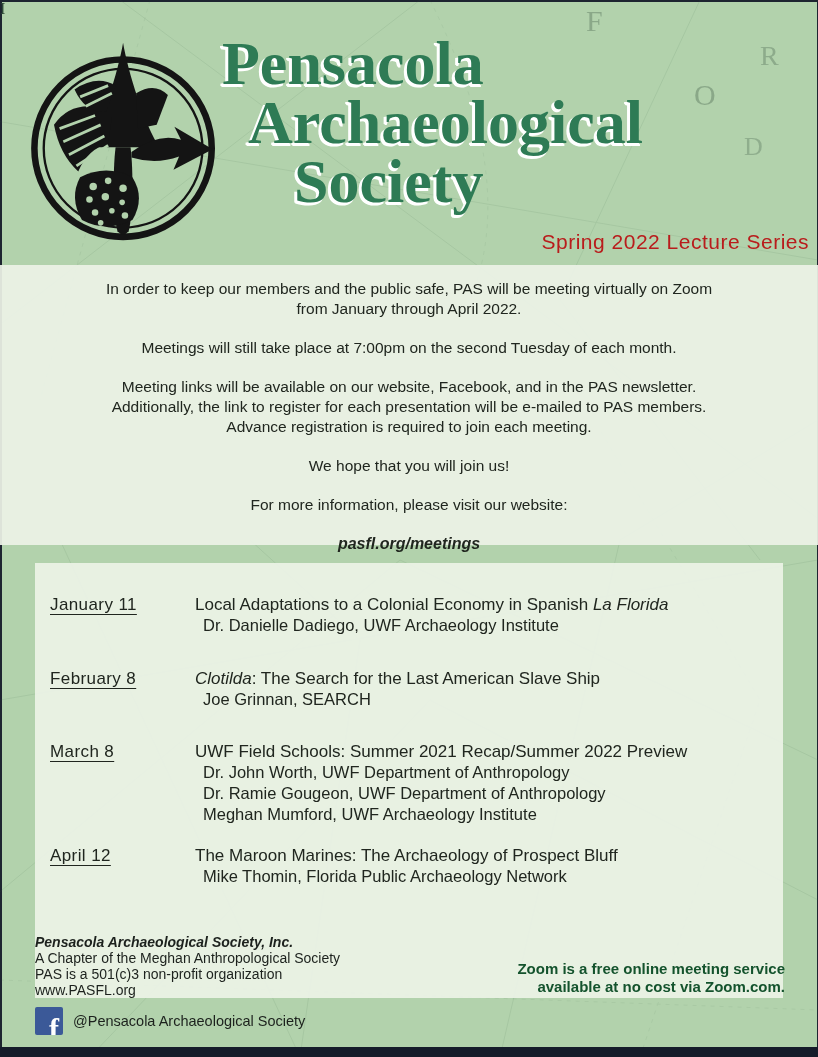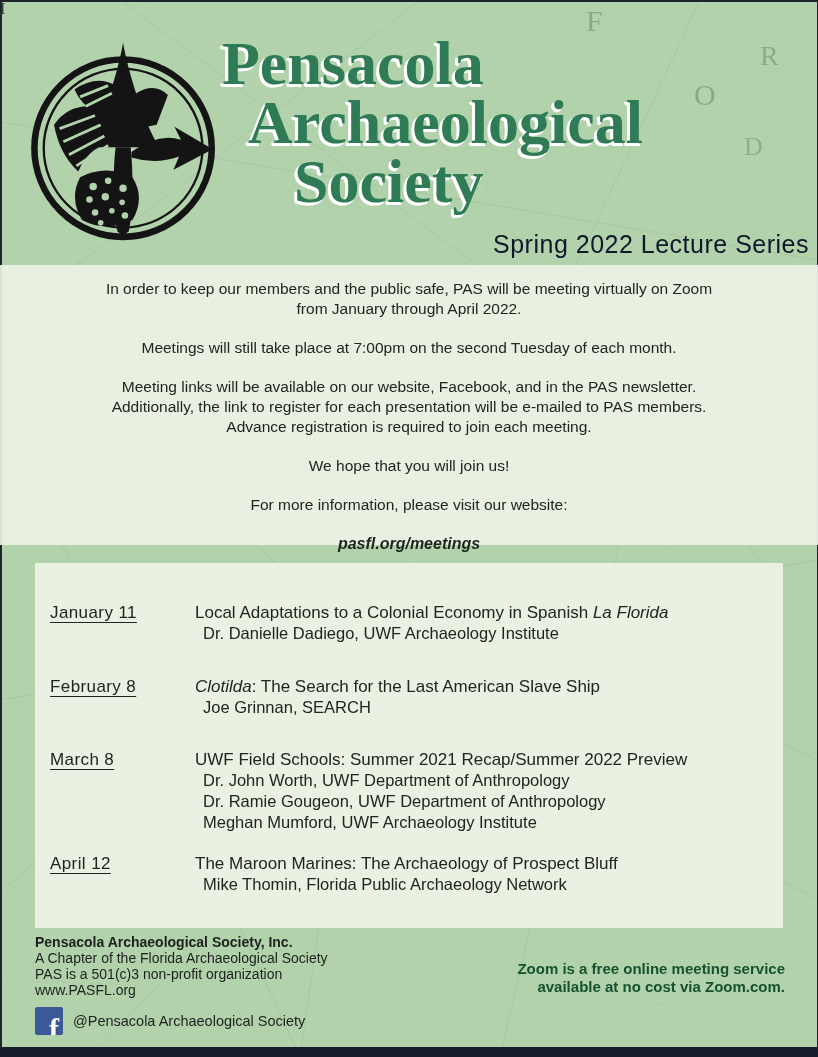--- a/index.html
+++ b/index.html
@@ -24,40 +24,40 @@
   .map-letter:nth-child(1){left:12px;top:-10px;font-size:34px;opacity:.65;font-weight:bold;}
   .map-letter:nth-child(2){left:586px;top:4px;font-size:30px;opacity:.30;}
   .map-letter:nth-child(3){left:694px;top:78px;font-size:30px;opacity:.30;}
   .map-letter:nth-child(4){left:760px;top:40px;font-size:28px;opacity:.28;}
   .map-letter:nth-child(5){left:744px;top:132px;font-size:26px;opacity:.26;}
   
   .header{position:relative;height:265px;z-index:2;}
   .intro{position:relative;height:280px;z-index:2;background:rgba(236,242,230,.93);
     text-align:center;box-sizing:border-box;padding-top:14px;}
   .schedule{position:relative;height:383px;z-index:2;box-sizing:border-box;padding:18px 35px 0 35px;}
-  .panel{background:rgba(235,242,229,.94);height:365px;box-sizing:border-box;
-    padding:39px 20px 0 15px;}
+  .panel{background:rgba(235,242,229,.94);height:435px;box-sizing:border-box;
+    padding:31px 20px 0 15px;}
   .flyer-footer{position:relative;height:119px;z-index:2;}
   .bottom-bar{position:relative;height:10px;background:#151c2a;z-index:2;}
   
   .logo{position:absolute;left:26px;top:38px;}
   .title-block{position:absolute;left:222px;top:34px;}
   .title-line{
     font-family:"Liberation Serif","DejaVu Serif",serif;
     font-weight:bold;
     font-size:62px;line-height:59px;
     color:#2e7b55;
     text-shadow:-3px 2px 0 #ffffff,-2px 3px 0 #ffffff;
     white-space:nowrap;
   }
   .title-line:nth-child(2){margin-left:26px;}
   .title-line:nth-child(3){margin-left:72px;}
   .subtitle{
     position:absolute;right:9px;top:230px;
-    font-size:25px;color:#0f172a;letter-spacing:.5px;
+    font-size:21px;color:#b91c1c;letter-spacing:.5px;
     white-space:nowrap;
   }
   
   .intro-block{margin:0 0 19px 0;}
   .intro-line{font-size:15.5px;line-height:20px;color:#20261f;}
   .website-line{font-size:16px;line-height:20px;color:#20261f;font-weight:bold;font-style:italic;}
   
   .event-row{display:grid;grid-template-columns:110px 1fr;column-gap:35px;color:#20261f;}
   .event-row.gap1{margin-bottom:32px;}
   .event-row.gap2{margin-bottom:31px;}
@@ -65,21 +65,21 @@
   .event-date{
     font-size:17px;line-height:21px;letter-spacing:.4px;
     text-decoration:underline;text-underline-offset:4px;
     white-space:nowrap;
   }
   .event-title{font-size:17px;line-height:21px;font-weight:normal;}
   .event-speaker{font-size:16.5px;line-height:21px;margin-left:8px;}
   
   .org-block{position:absolute;left:35px;top:6px;color:#1c211d;}
   .org-line{font-size:14px;line-height:16px;}
-  .org-line:first-child{font-weight:bold;}
+  .org-line:first-child{font-weight:bold;font-style:italic;}
   .fb-row{display:flex;align-items:center;margin-top:9px;}
   .fb-icon{
     width:28px;height:28px;background:#3b5998;border-radius:2px;
     position:relative;overflow:hidden;flex:0 0 auto;
   }
   .fb-icon span{
     position:absolute;right:4px;bottom:-9px;
     color:#fff;font-family:"Liberation Serif",serif;
     font-weight:bold;font-size:30px;line-height:30px;
   }
@@ -221,21 +221,21 @@
             <div class="event-speaker">Mike Thomin, Florida Public Archaeology Network</div>
           </div>
         </div>
       </div>
   </div>
 
   <div class="flyer-footer">
     <div class="org-block">
       <div id="org-lines">
           <div class="org-line">Pensacola Archaeological Society, Inc.</div>
-          <div class="org-line">A Chapter of the Florida Archaeological Society</div>
+          <div class="org-line">A Chapter of the Meghan Anthropological Society</div>
           <div class="org-line">PAS is a 501(c)3 non-profit organization</div>
           <div class="org-line">www.PASFL.org</div>
         </div>
       <div class="fb-row">
         <div class="fb-icon">
             <span>f</span>
           </div>
         <div class="fb-handle">@Pensacola Archaeological Society</div>
       </div>
     </div>

